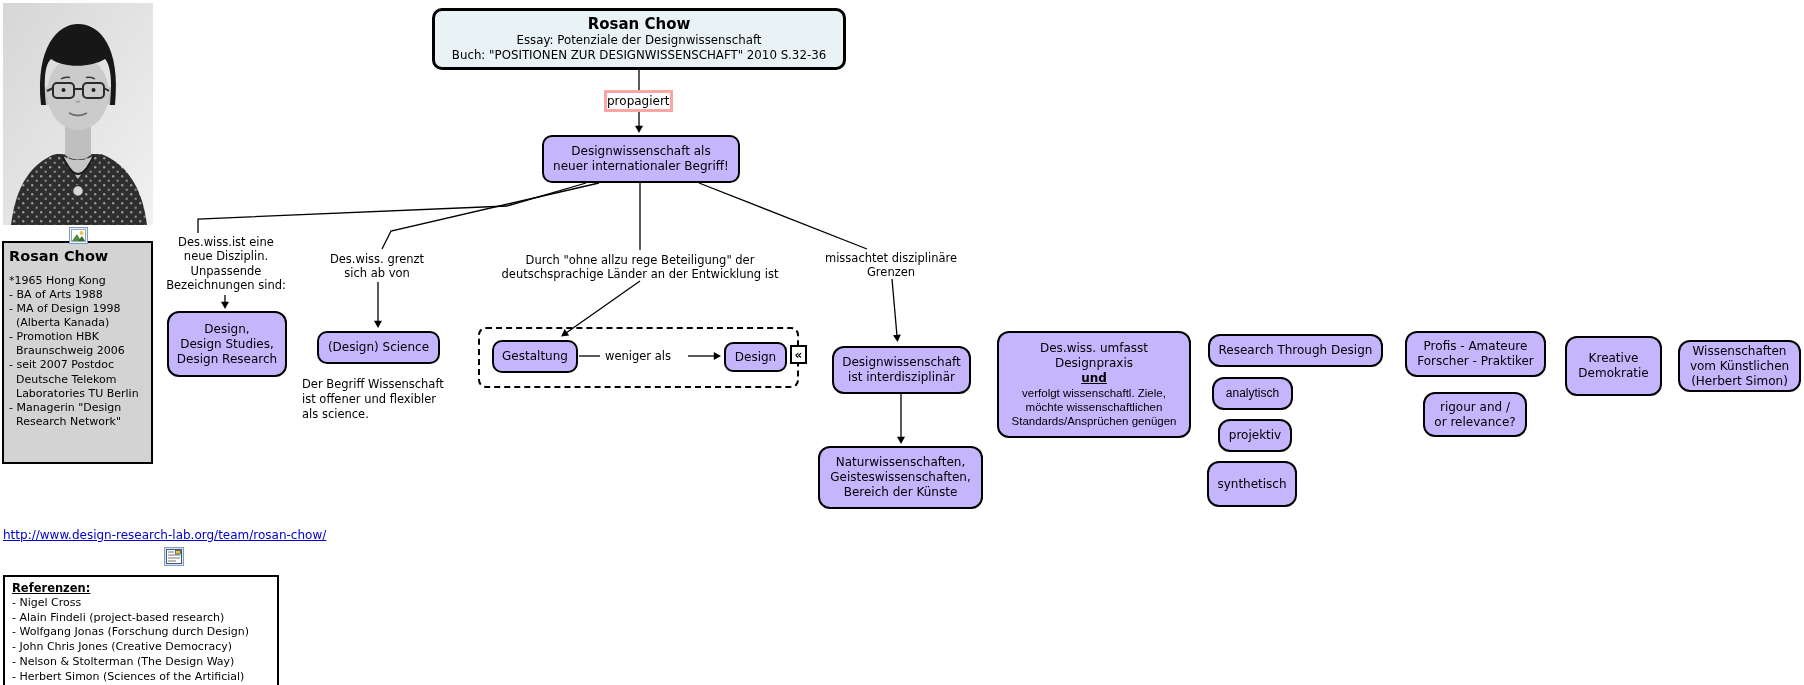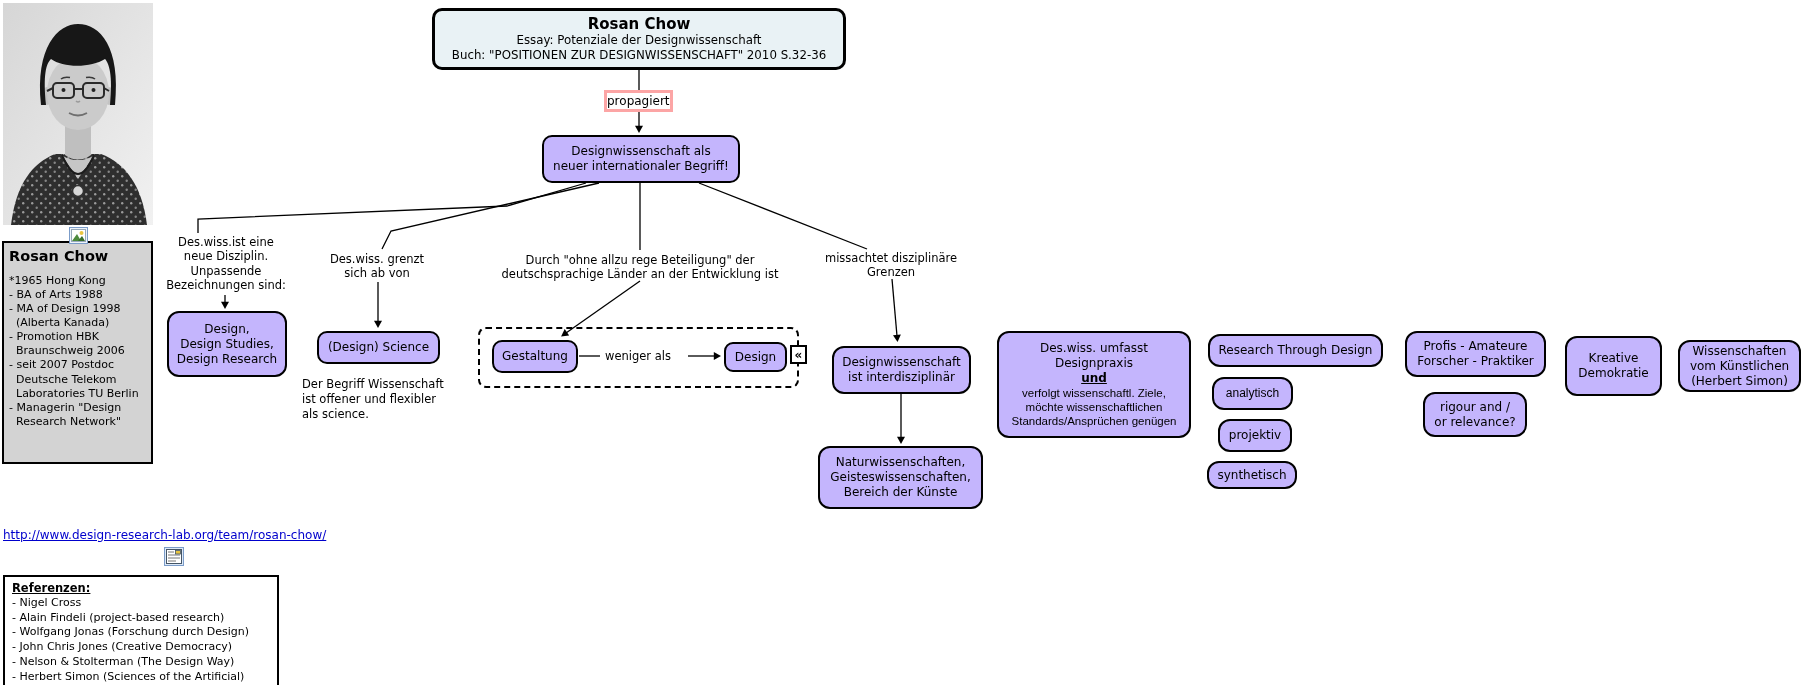--- a/index.html
+++ b/index.html
@@ -182,21 +182,21 @@
   <div class="node" style="left:997px;top:331px;width:194px;height:107px;flex-direction:column;">
     <div style="white-space:pre-line;">Des.wiss. umfasst
 Designpraxis</div>
     <div class="umfasst-und">und</div>
     <div class="umfasst-l2">verfolgt wissenschaftl. Ziele,
 möchte wissenschaftlichen
 Standards/Ansprüchen genügen</div>
   </div>
   <div class="node sansfont" style="left:1212px;top:377px;width:81px;height:33px;">analytisch</div>
   <div class="node" style="left:1218px;top:419px;width:74px;height:33px;">projektiv</div>
-  <div class="node" style="left:1207px;top:461px;width:90px;height:28px;">synthetisch</div>
+  <div class="node" style="left:1207px;top:461px;width:90px;height:46px;">synthetisch</div>
 
   <div class="node" style="left:1405px;top:331px;width:141px;height:46px;">Profis - Amateure
 Forscher - Praktiker</div>
   <div class="node" style="left:1423px;top:392px;width:104px;height:45px;">rigour and /
 or relevance?</div>
   <div class="node" style="left:1565px;top:336px;width:97px;height:60px;">Kreative
 Demokratie</div>
   <div class="node" style="left:1678px;top:340px;width:123px;height:52px;">Wissenschaften
 vom Künstlichen
 (Herbert Simon)</div>

